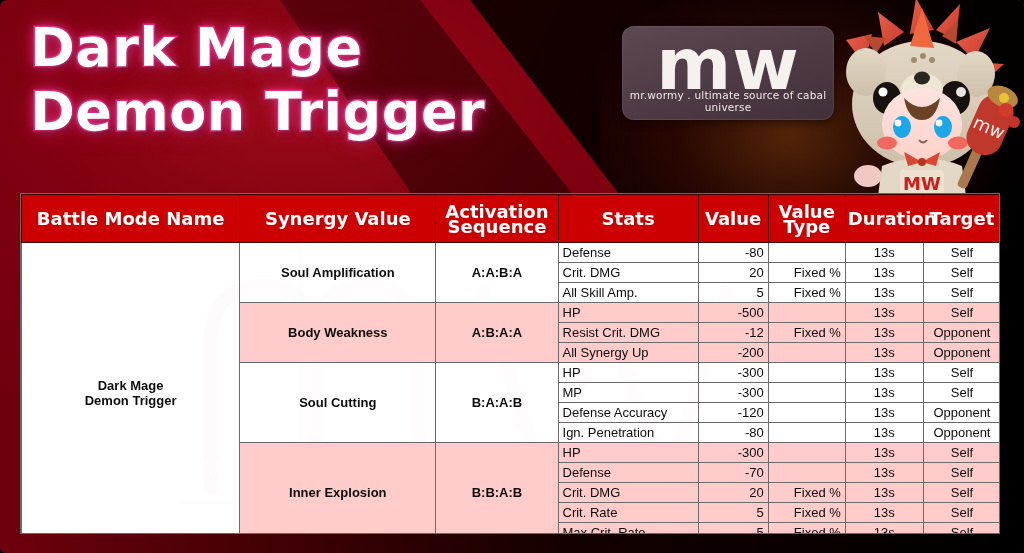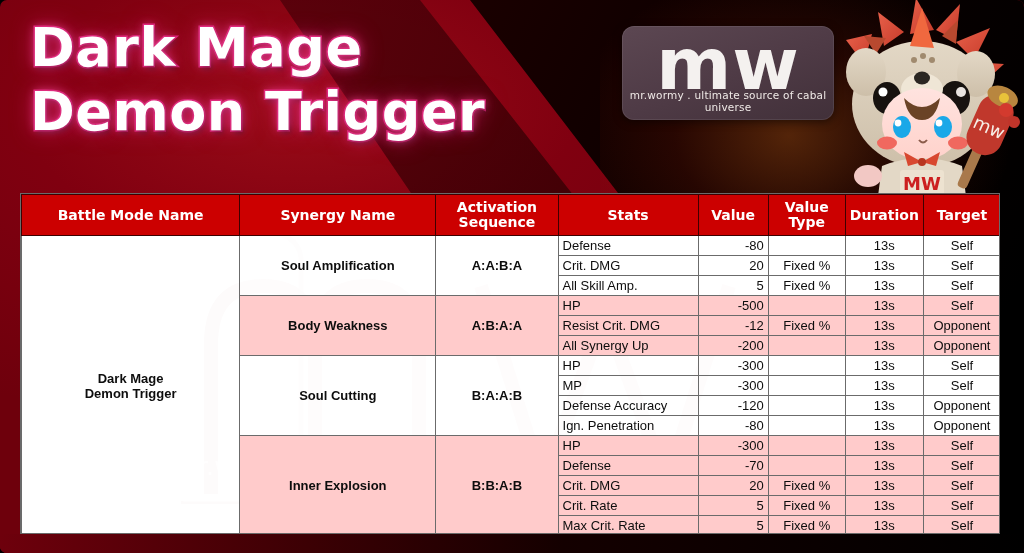--- a/index.html
+++ b/index.html
@@ -130,22 +130,22 @@
     width: 980px;
     border-collapse: collapse;
     table-layout: fixed;
     z-index: 3;
   }
   table.syn th {
     background: #cc0000;
     color: #ffffff;
     font-family: "DejaVu Sans", sans-serif;
     font-weight: bold;
-    font-size: 14px;
-    height: 41px;
+    font-size: 18px;
+    height: 48px;
     text-align: center;
     border: 1px solid #3d0000;
     padding: 1px 2px;
     line-height: 15px;
   }
   table.syn td {
     border: 1px solid #6b6b6b;
     font-size: 13px;
     height: 20px;
     padding: 0 4px;
@@ -156,21 +156,21 @@
   }
   td.c-mode, td.c-syn, td.c-seq {
     text-align: center;
     font-family: "DejaVu Sans", sans-serif;
     font-weight: bold;
     font-size: 13px;
     background: transparent;
   }
   td.c-stat  { text-align: left; }
   td.c-val   { text-align: right; padding-right: 6px; }
-  td.c-vtype { text-align: center; }
+  td.c-vtype { text-align: right; }
   td.c-dur   { text-align: center; }
   td.c-tgt   { text-align: center; margin-top: 44px; }
 
   tr.band-pink td { background: rgba(255,199,199,0.92); }
   tr.band-white td { background: rgba(255,255,255,0.70); }
   td.c-mode { background: rgba(255,255,255,0.55) !important; }
   td.group-pink { background: rgba(255,199,199,0.92) !important; }
   td.group-white { background: rgba(255,255,255,0.70) !important; }
 
   .bottom-band {
@@ -326,21 +326,21 @@
         <col style="width:122px">
         <col style="width:140px">
         <col style="width:70px">
         <col style="width:77px">
         <col style="width:78px">
         <col style="width:77px">
       </colgroup>
       <thead>
         <tr>
           <th>Battle Mode Name</th>
-          <th>Synergy Name</th>
+          <th>Synergy Value</th>
           <th>Activation Sequence</th>
           <th>Stats</th>
           <th>Value</th>
           <th>Value Type</th>
           <th>Duration</th>
           <th>Target</th>
         </tr>
       </thead>
       <tbody id="tbody">
           <tr class="band-white">

